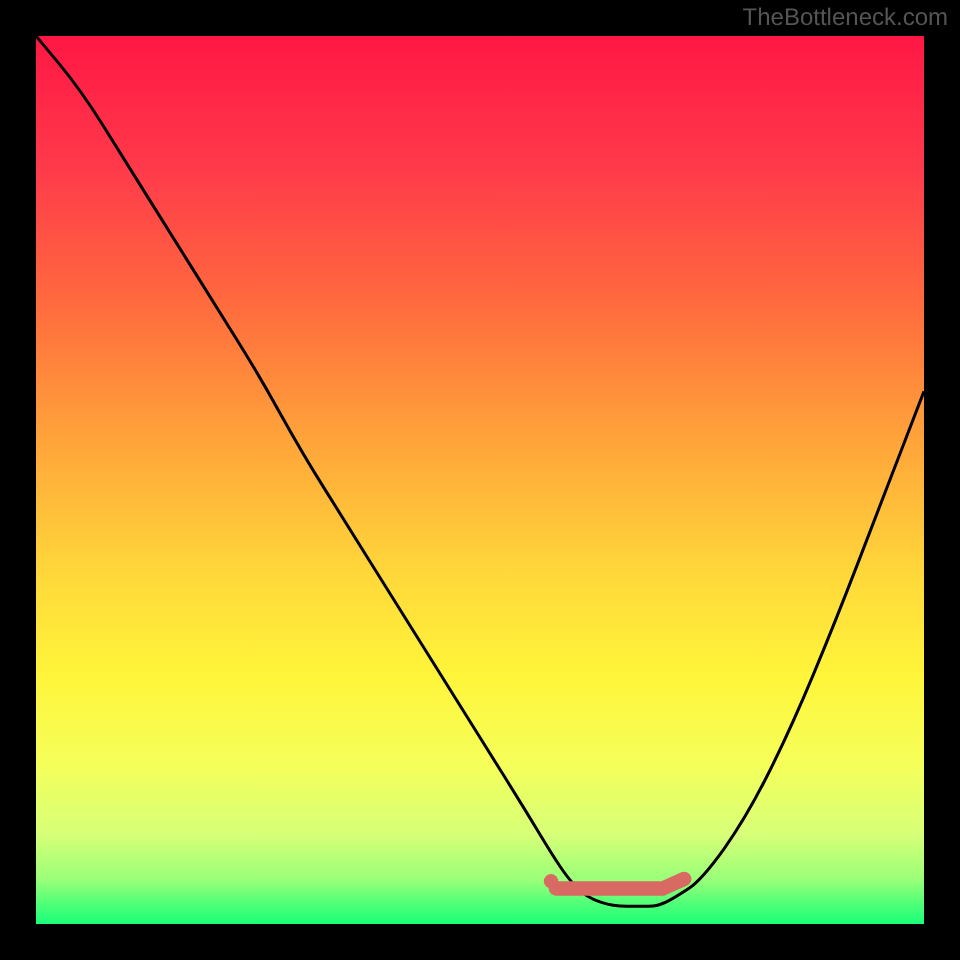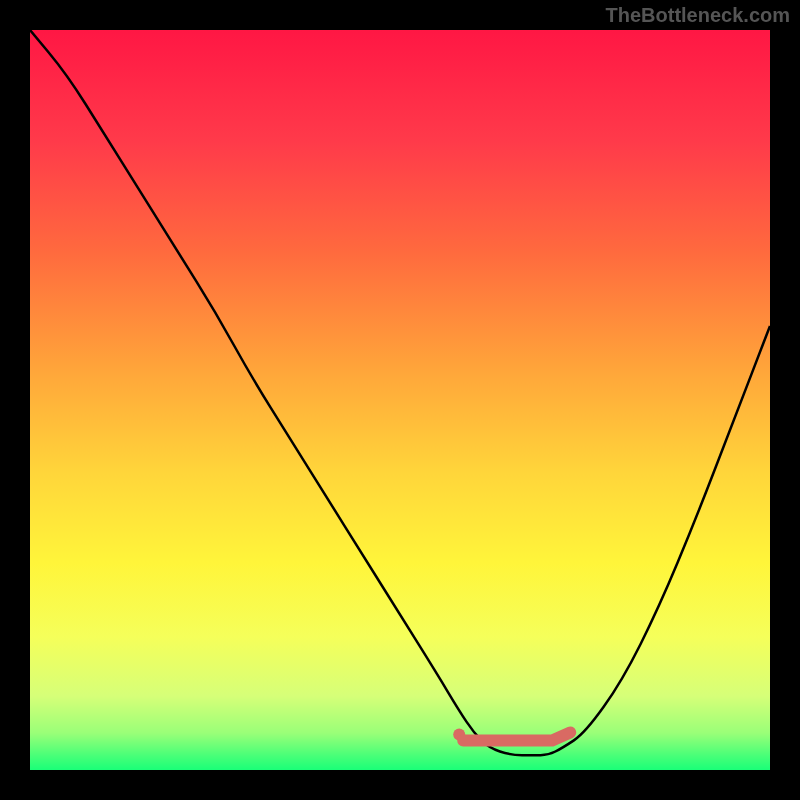--- a/index.html
+++ b/index.html
@@ -10,21 +10,21 @@
     position: relative;
     font-family: Arial, sans-serif;
     overflow: hidden;
   }
   .watermark {
     position: absolute;
     top: 4px;
     right: 10px;
     color: #555;
     font-size: 20px;
-    font-weight: bold;
+    font-weight: normal;
     z-index: 10;
   }
   .plot-area {
     position: absolute;
     left: 30px;
     top: 30px;
     width: 740px;
     height: 740px;
     overflow: hidden;
   }

